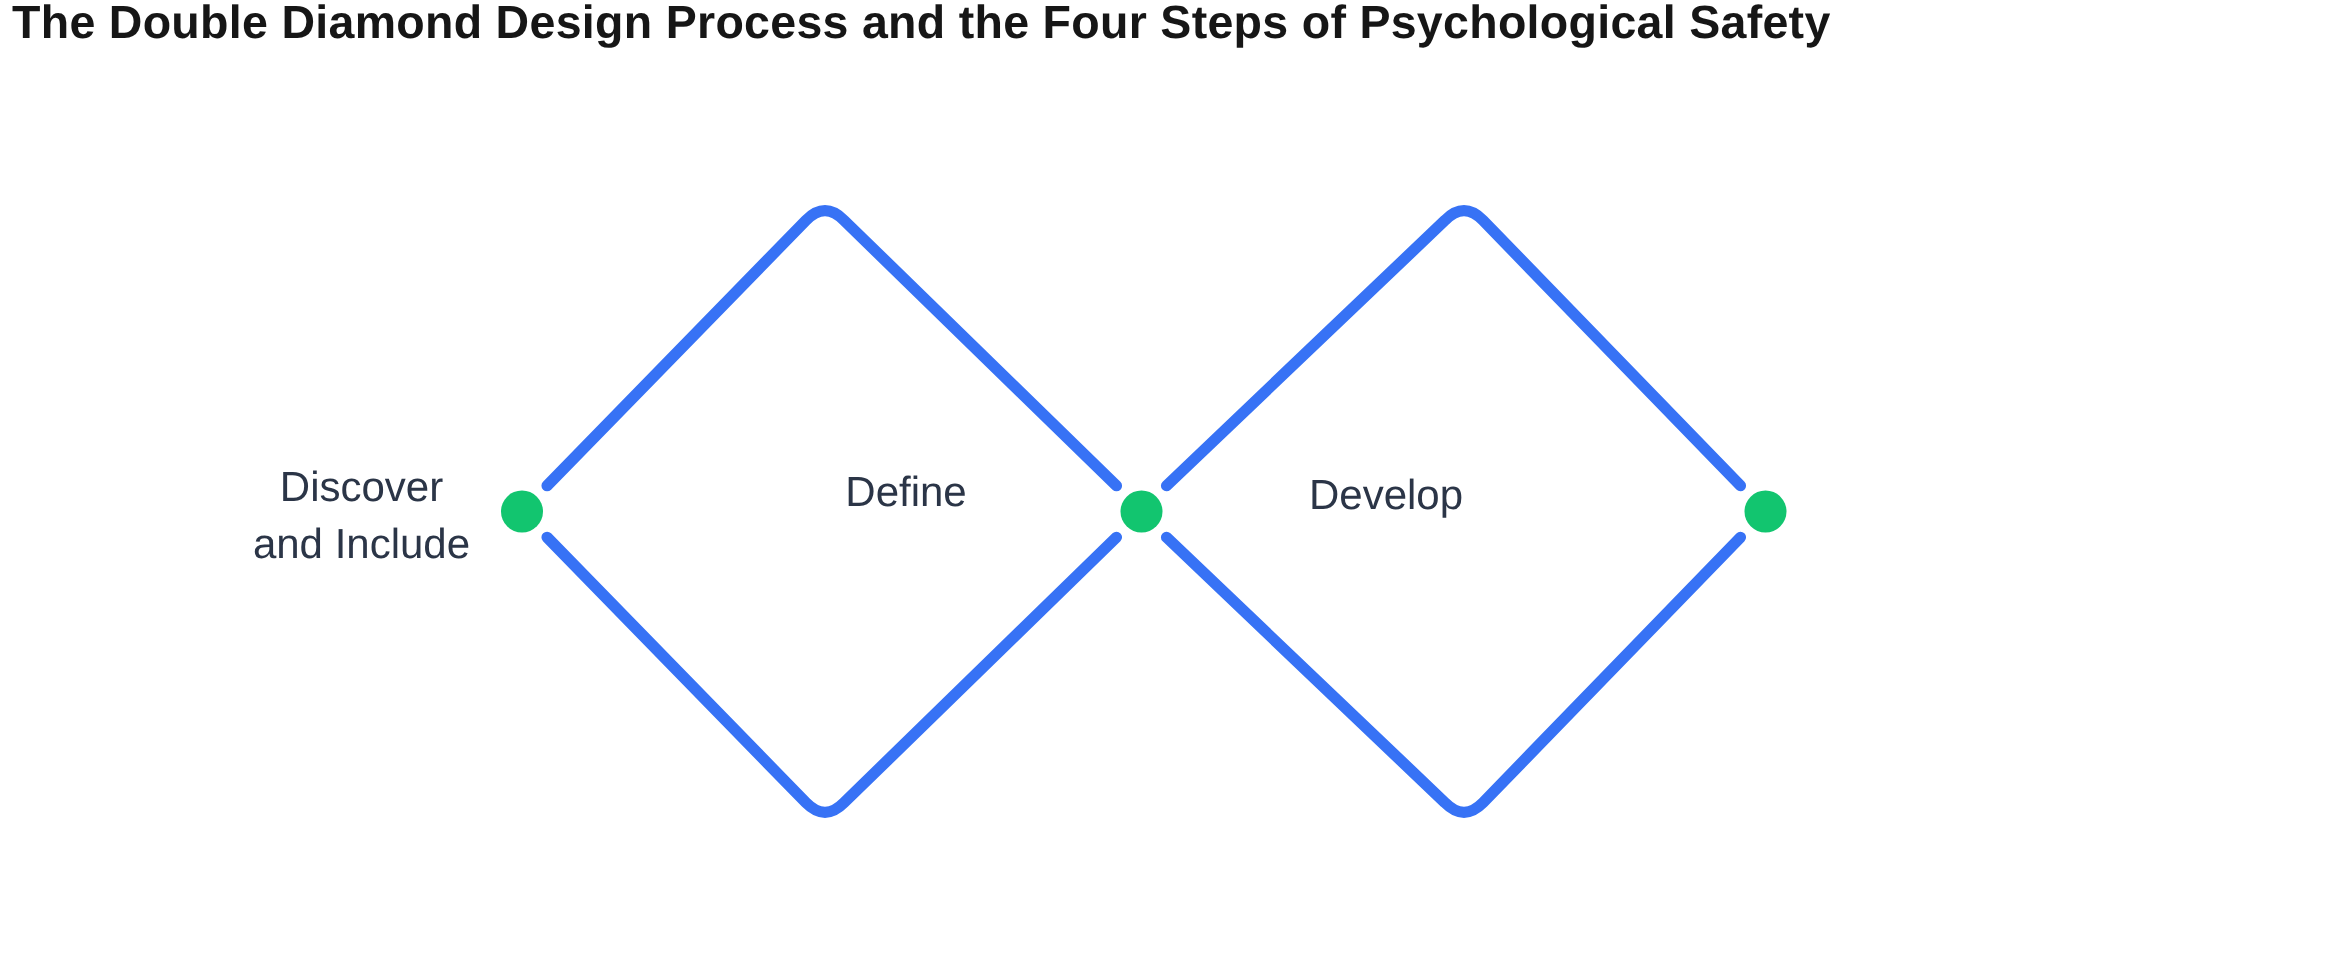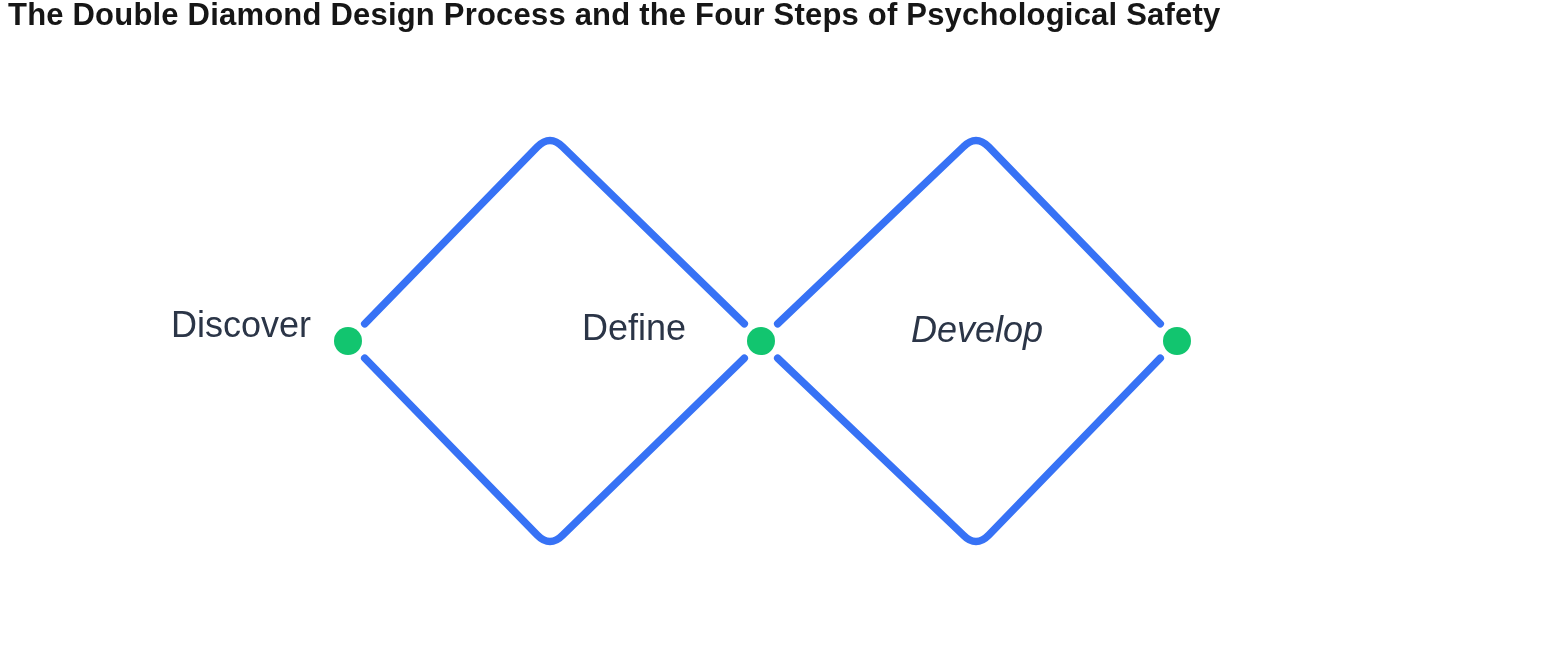--- a/index.html
+++ b/index.html
@@ -29,21 +29,21 @@
   }
   .svg-layer {
     position: absolute;
     left: 0;
     top: 0;
   }
   .phase-label {
     position: absolute;
     transform: translateX(-50%);
     text-align: center;
-    font-size: 36px;
+    font-size: 28px;
     line-height: 38px;
     color: #2b3547;
     white-space: nowrap;
   }
   .phase-label span { display: block; }
   .logo-wrap {
     position: absolute;
     left: 1511px;
     top: 606px;
     width: 48px;
@@ -77,27 +77,28 @@
     <path d="M 777.7 323.8 L 963.3 146.9 Q 976 134 988.7 146.9 L 1160.3 323.8" fill="none" stroke-width="7.5" stroke-linecap="round" stroke="#3772f5"></path>
     <path d="M 777.7 358.2 L 963.3 535.1 Q 976 548 988.7 535.1 L 1160.3 358.2" fill="none" stroke-width="7.5" stroke-linecap="round" stroke="#3772f5"></path>
 
     <circle cx="348" cy="341" r="14" fill="#12c56f"></circle>
     <circle cx="761" cy="341" r="14" fill="#12c56f"></circle>
     <circle cx="1177" cy="341" r="14" fill="#12c56f"></circle>
   </svg>
 
   <div class="phase-label" style="left:241px; top:306px;">
     <span>Discover</span>
+    <span>and Include</span>
   </div>
 
-  <div class="phase-label" style="left:634px; top:309px;">
+  <div class="phase-label" style="left:604px; top:309px;">
     <span>Define</span>
   </div>
 
-  <div class="phase-label" style="left:977px; top:311px;font-style:italic;">
+  <div class="phase-label" style="left:924px; top:311px;">
     <span>Develop</span>
   </div>
 
 
   <div class="logo-wrap">
     <svg class="logo-mark" width="38" height="42" viewBox="0 0 100 100" preserveAspectRatio="none">
       <polygon points="53.6,0 100,46.4 76.8,69.6 30.4,23.2" fill="#204ecf"></polygon>
       <polygon points="23.2,30.4 69.6,76.8 46.4,100 0,53.6" fill="#204ecf"></polygon>
     </svg>
     <span class="reg-mark">®</span>

